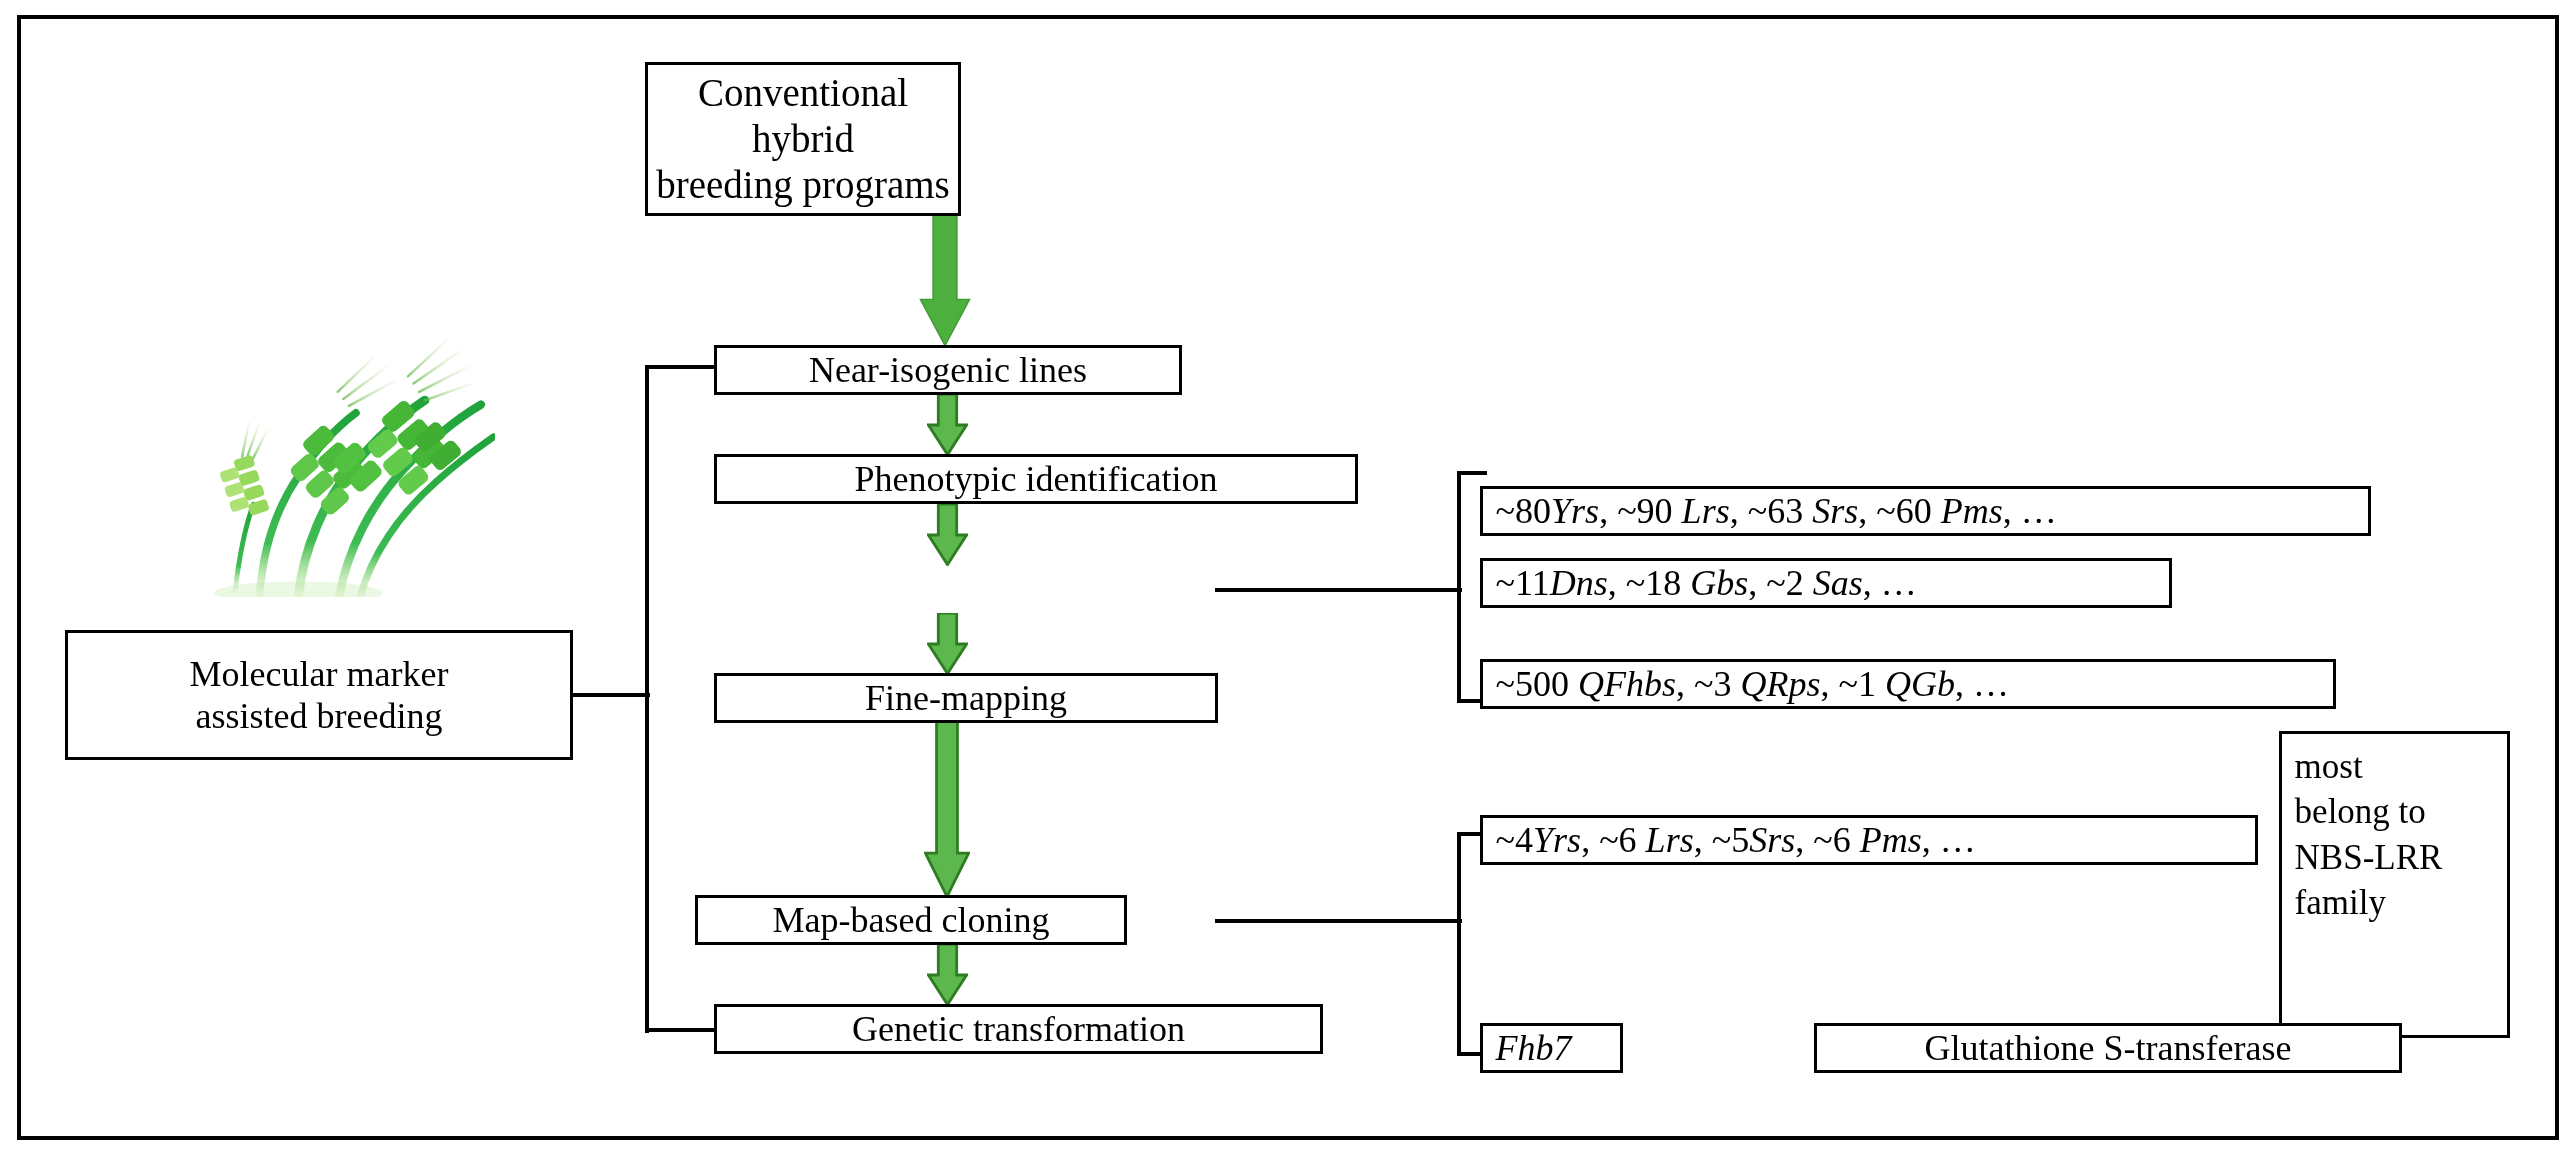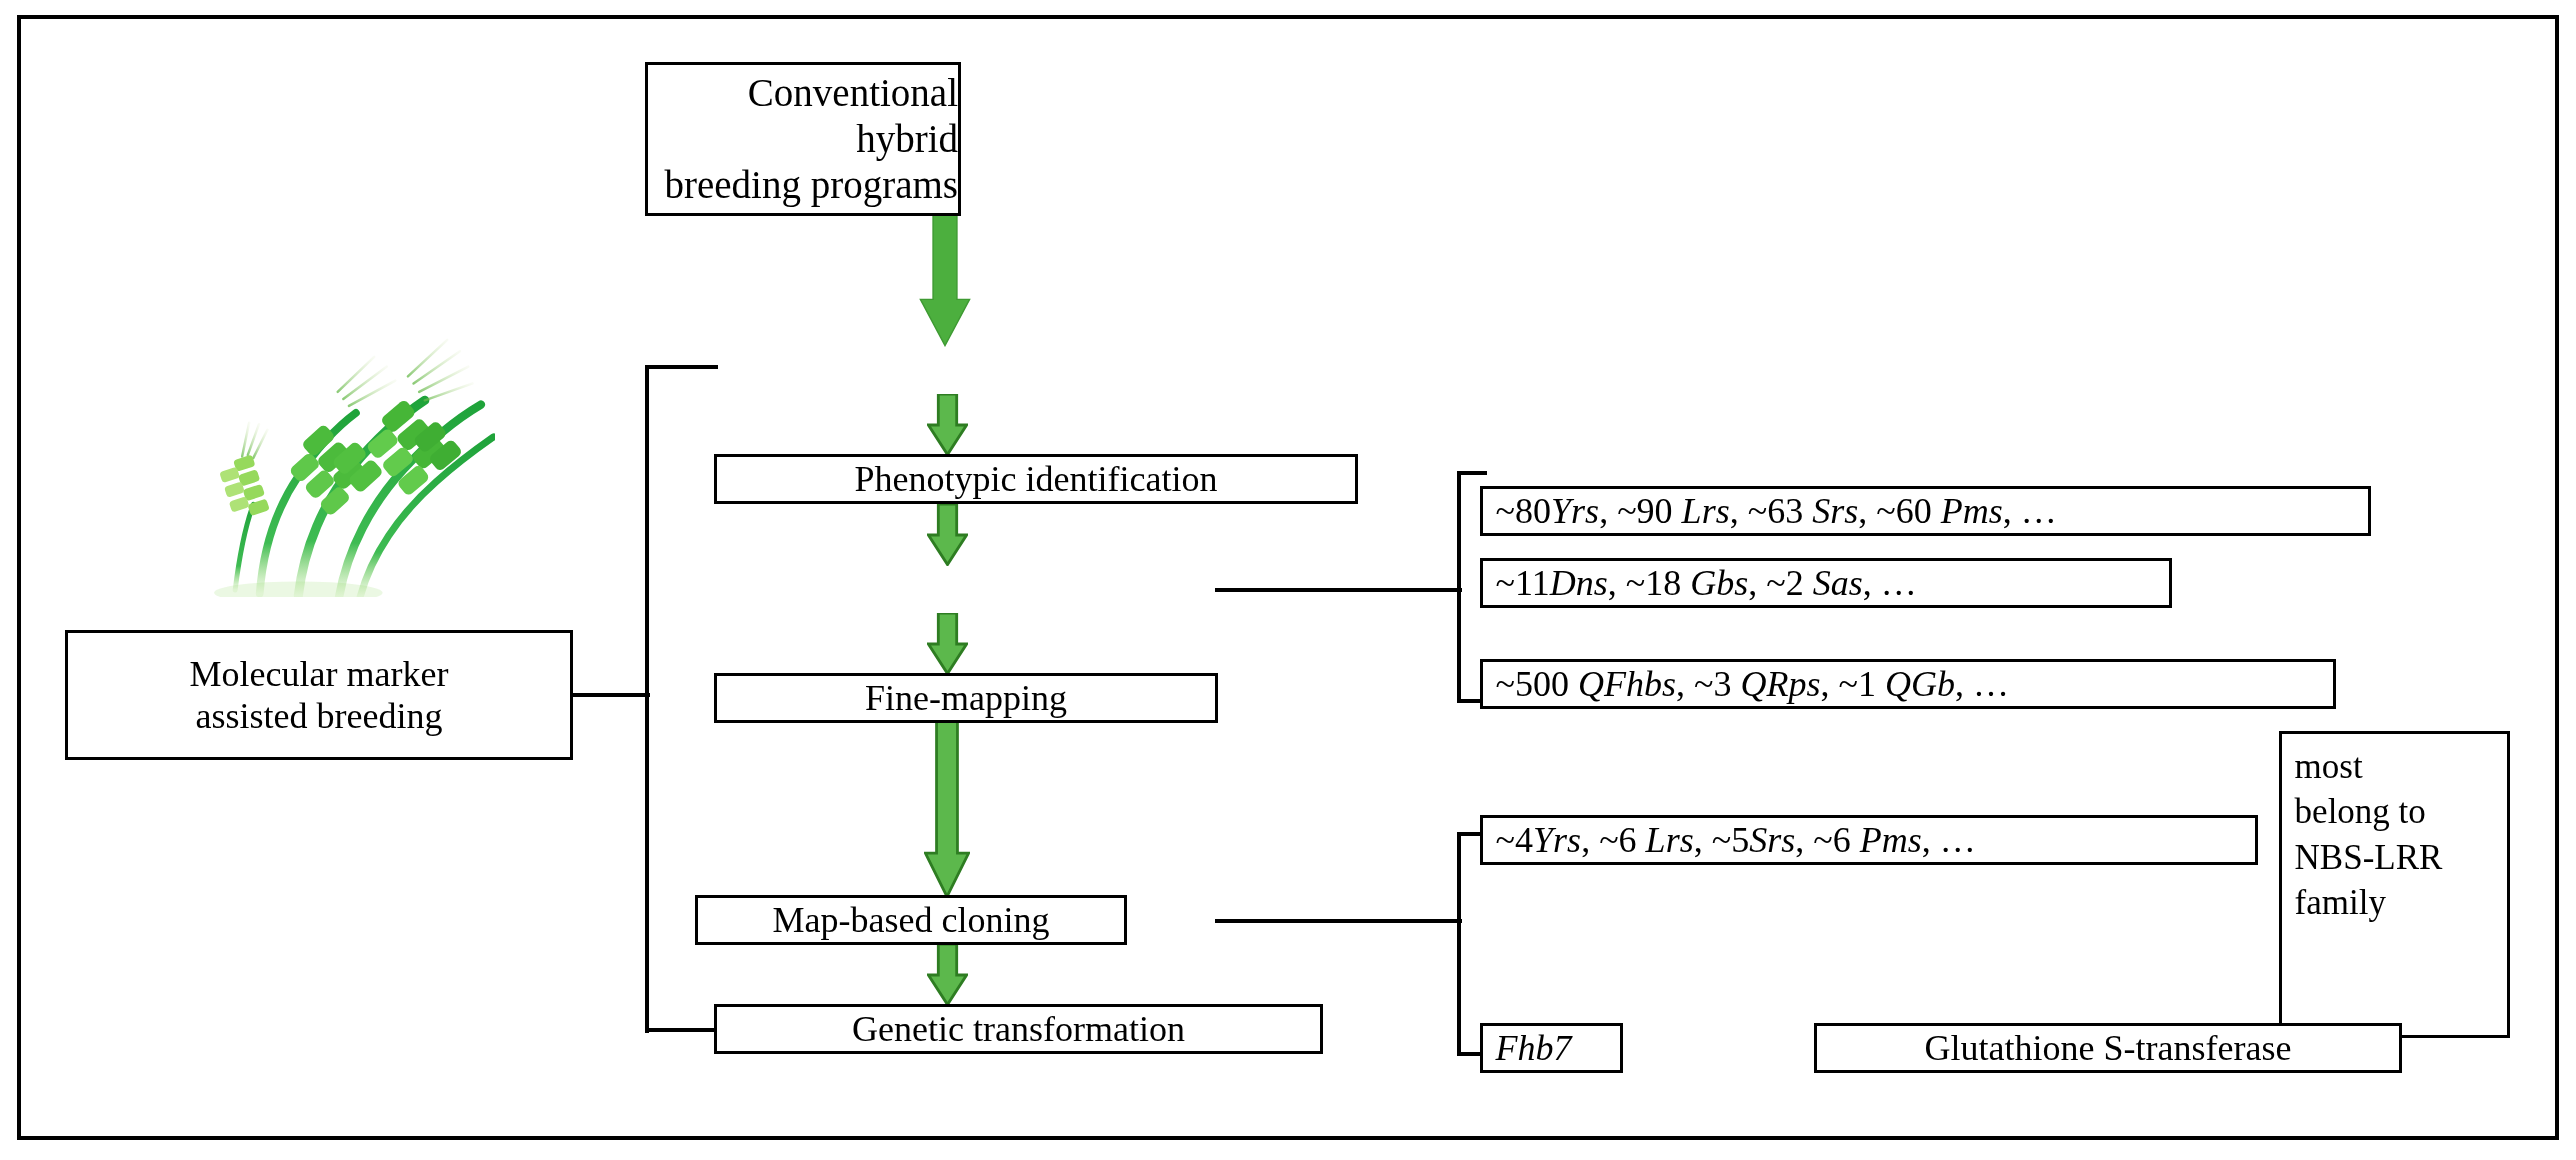--- a/index.html
+++ b/index.html
@@ -157,29 +157,30 @@
           <rect x="42" y="208" width="26" height="16" rx="5" fill="#AEE276"></rect>
           <rect x="42" y="230" width="26" height="16" rx="5" fill="#AEE276"></rect>
           <rect x="42" y="252" width="26" height="16" rx="5" fill="#AEE276"></rect>
         </g>
       </g>
 
       <ellipse cx="150" cy="394" rx="120" ry="16" fill="#8FD762" opacity="0.18"></ellipse>
     </svg>
   </div>
 
-  <div class="node" style="left:645px; top:62px; width:316px; height:154px; font-size:39px;text-align:right;">Conventional hybrid
+  <div class="node" style="left:645px; top:62px; width:316px; height:154px; font-size:39px;">Conventional hybrid
 breeding programs</div>
 
   <div class="arrow" style="left:919px; top:214px; width:52px; height:133px;">
     <svg viewBox="0 0 74 190" preserveAspectRatio="none">
       <polygon points="20,0 54,0 54,122 72,122 37,188 2,122 20,122" fill="#4CAF3E" stroke="#3E9A32" stroke-width="2"></polygon>
     </svg>
   </div>
 
+  <div class="node" style="left:714px; top:345px; width:468px; height:50px; font-size:36px;">Near-isogenic lines</div>
 
   <div class="arrow" style="left:927px; top:394px; width:41px; height:62px;">
     <svg viewBox="0 0 58 88" preserveAspectRatio="none">
       <polygon points="16,0 42,0 42,44 56,44 29,86 2,44 16,44" fill="#5CB84C" stroke="#2E7D22" stroke-width="4"></polygon>
     </svg>
   </div>
 
   <div class="node" style="left:714px; top:454px; width:644px; height:50px; font-size:36px;">Phenotypic identification</div>
 
   <div class="arrow" style="left:927px; top:504px; width:41px; height:62px;">

